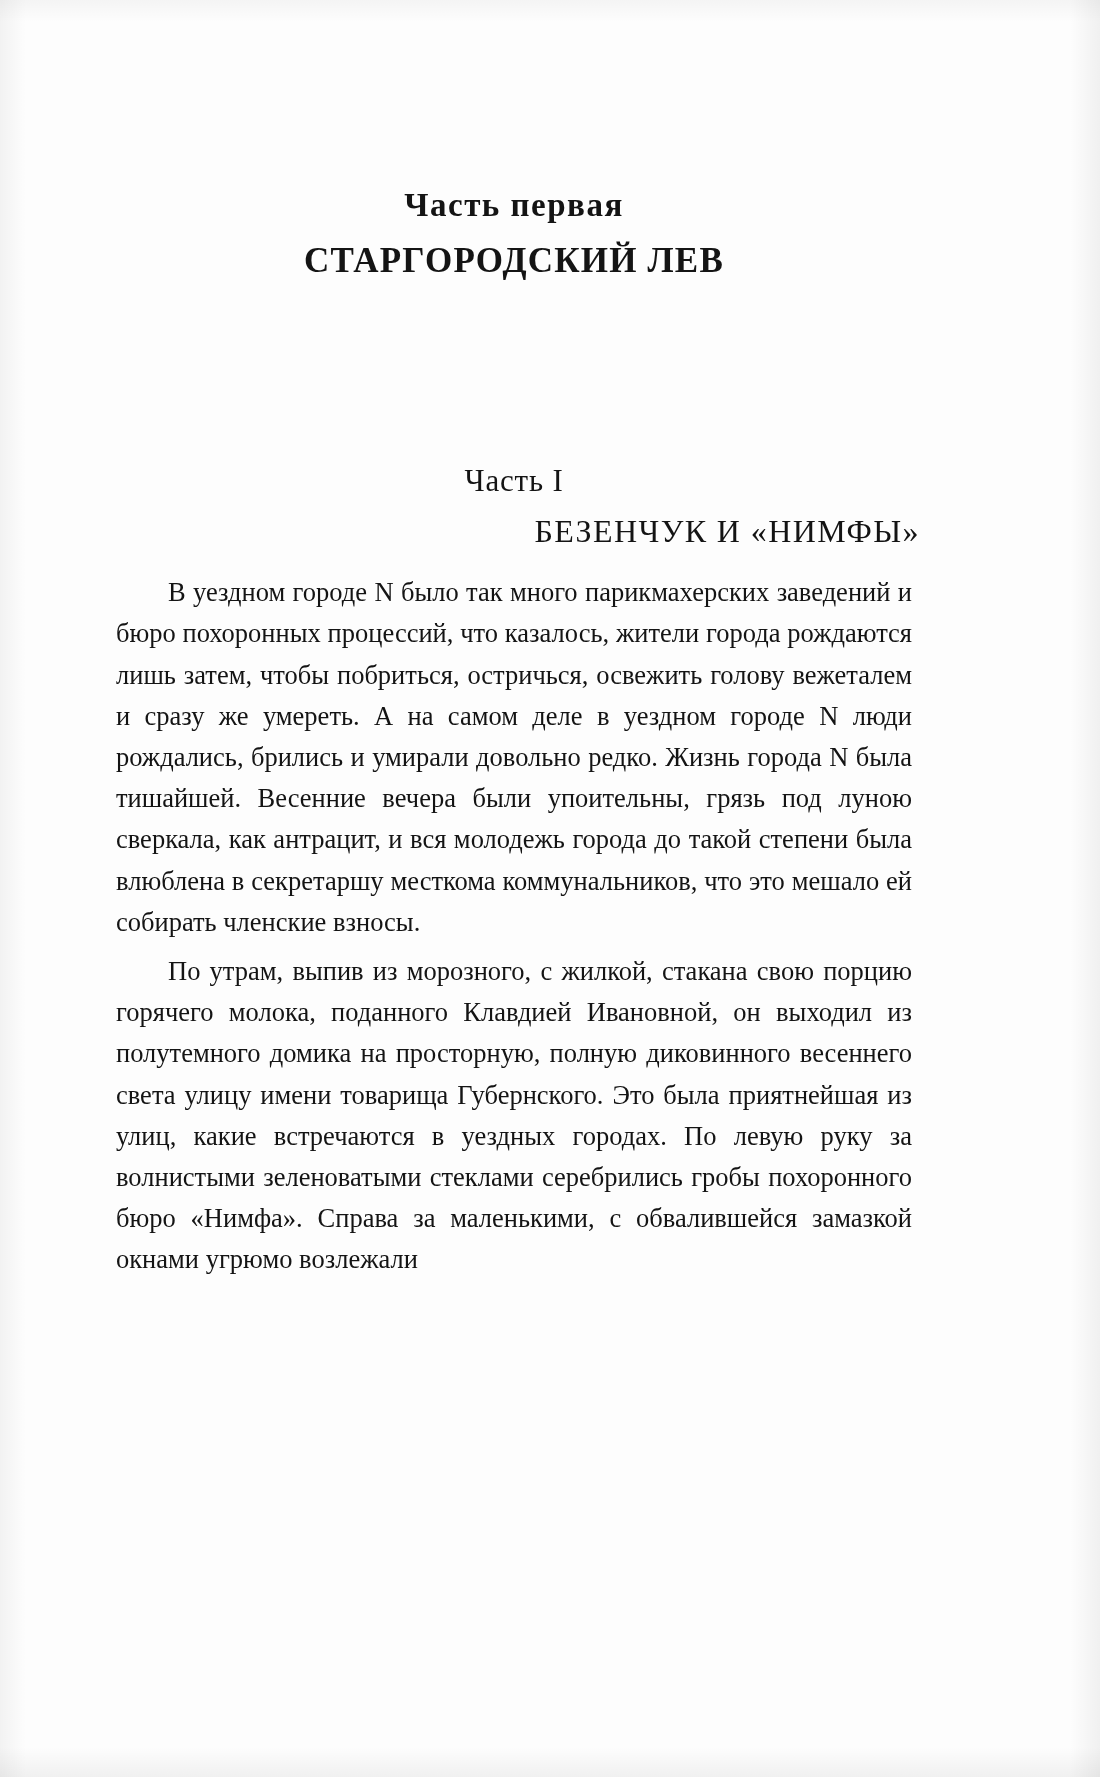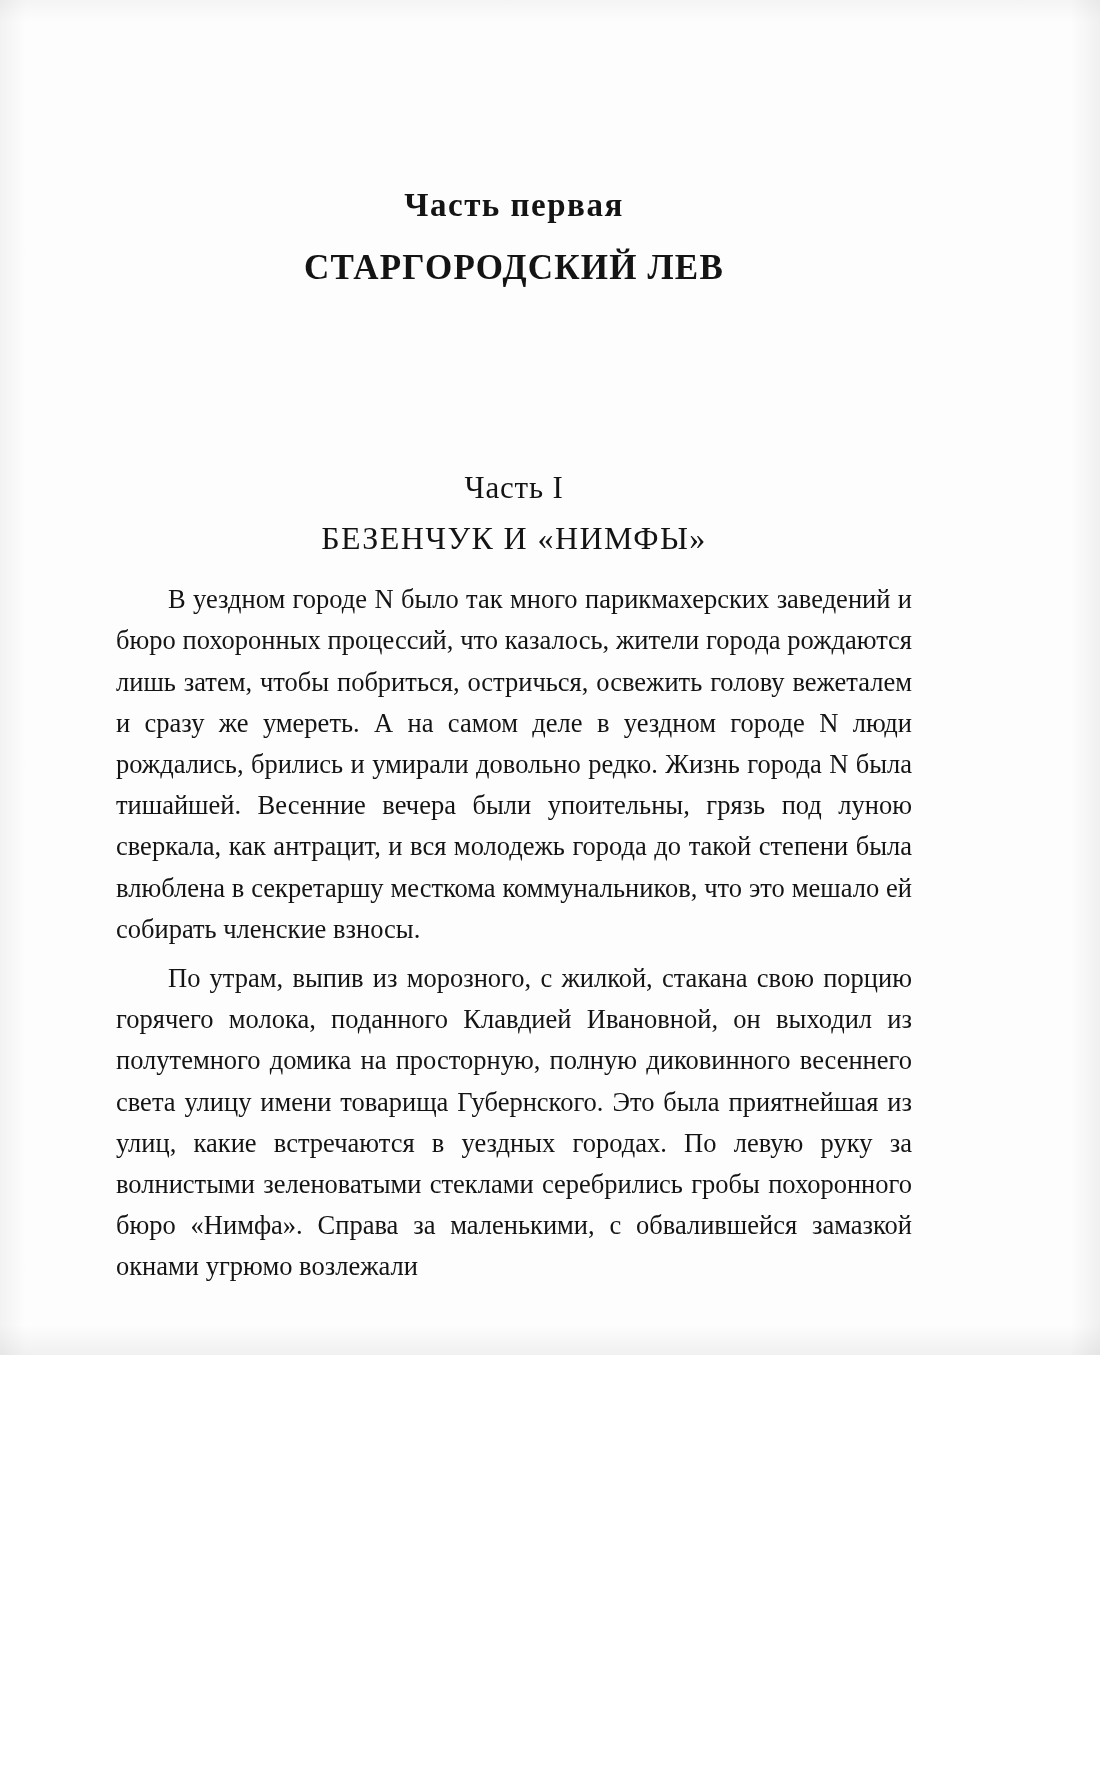--- a/index.html
+++ b/index.html
@@ -14,21 +14,21 @@
     font-family: "Liberation Serif", "DejaVu Serif", serif;
     color: #141414;
     overflow: hidden;
   }
 
   .page {
     position: absolute;
     left: 0;
     top: 0;
     width: 1100px;
-    height: 1355px;
+    height: 1777px;
     background: #fdfdfd;
   }
 
   
   .page::before {
     content: "";
     position: absolute;
     inset: 0;
     pointer-events: none;
     background:
@@ -56,40 +56,41 @@
   .part-title .part-label {
     display: block;
     font-size: 33px;
     letter-spacing: 1.5px;
     font-weight: 700;
   }
   .part-title .part-name {
     display: block;
     font-size: 35px;
     letter-spacing: 1.2px;
-    margin-top: 22px;
+    margin-top: 15px;
     font-weight: 700;
   }
 
   .chapter-head {
     text-align: center;
     margin-top: 182px;
   }
   .chapter-number {
     display: block;
     font-size: 31px;
     letter-spacing: 0.8px;
     font-weight: 400;
   }
   .chapter-title {
     display: block;
     font-size: 32px;
     letter-spacing: 1.4px;
     margin-top: 14px;
     font-weight: 400;
+    text-align: right;
   }
 
   .body-text {
     margin-top: 22px;
     font-size: 26.5px;
     line-height: 41.2px;
     text-align: justify;
     text-justify: inter-word;
     hyphens: manual;
   }

